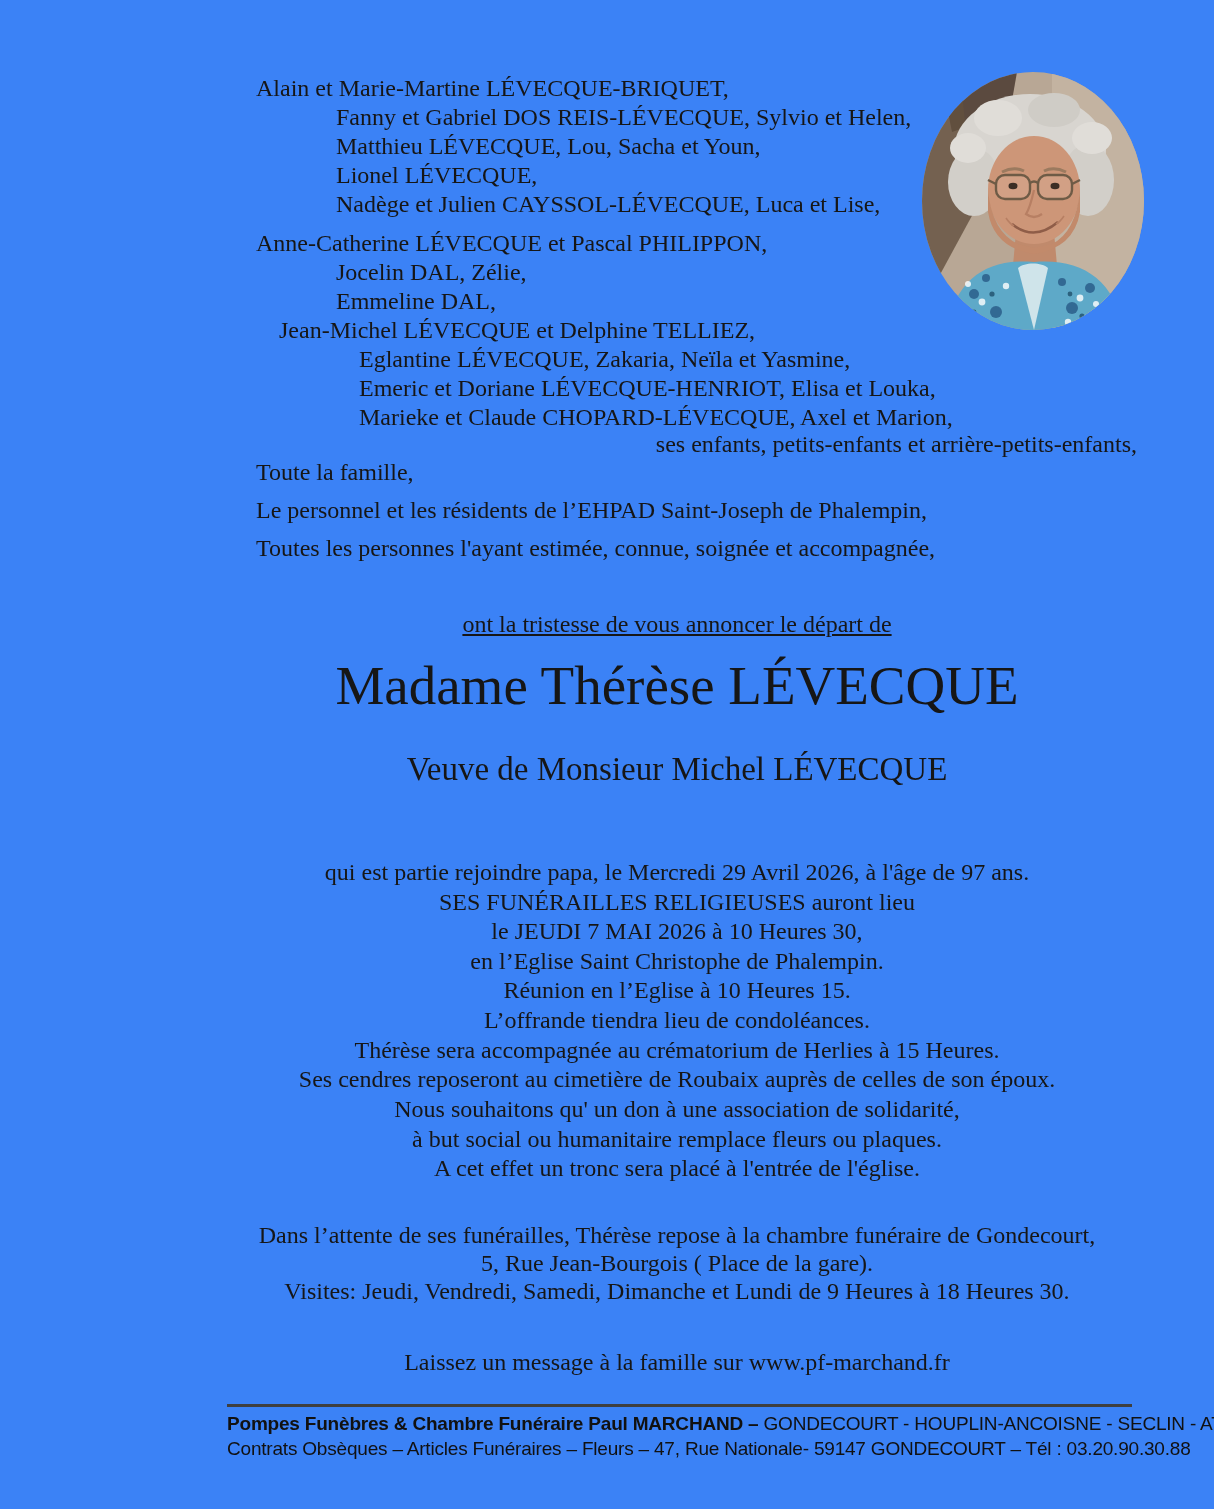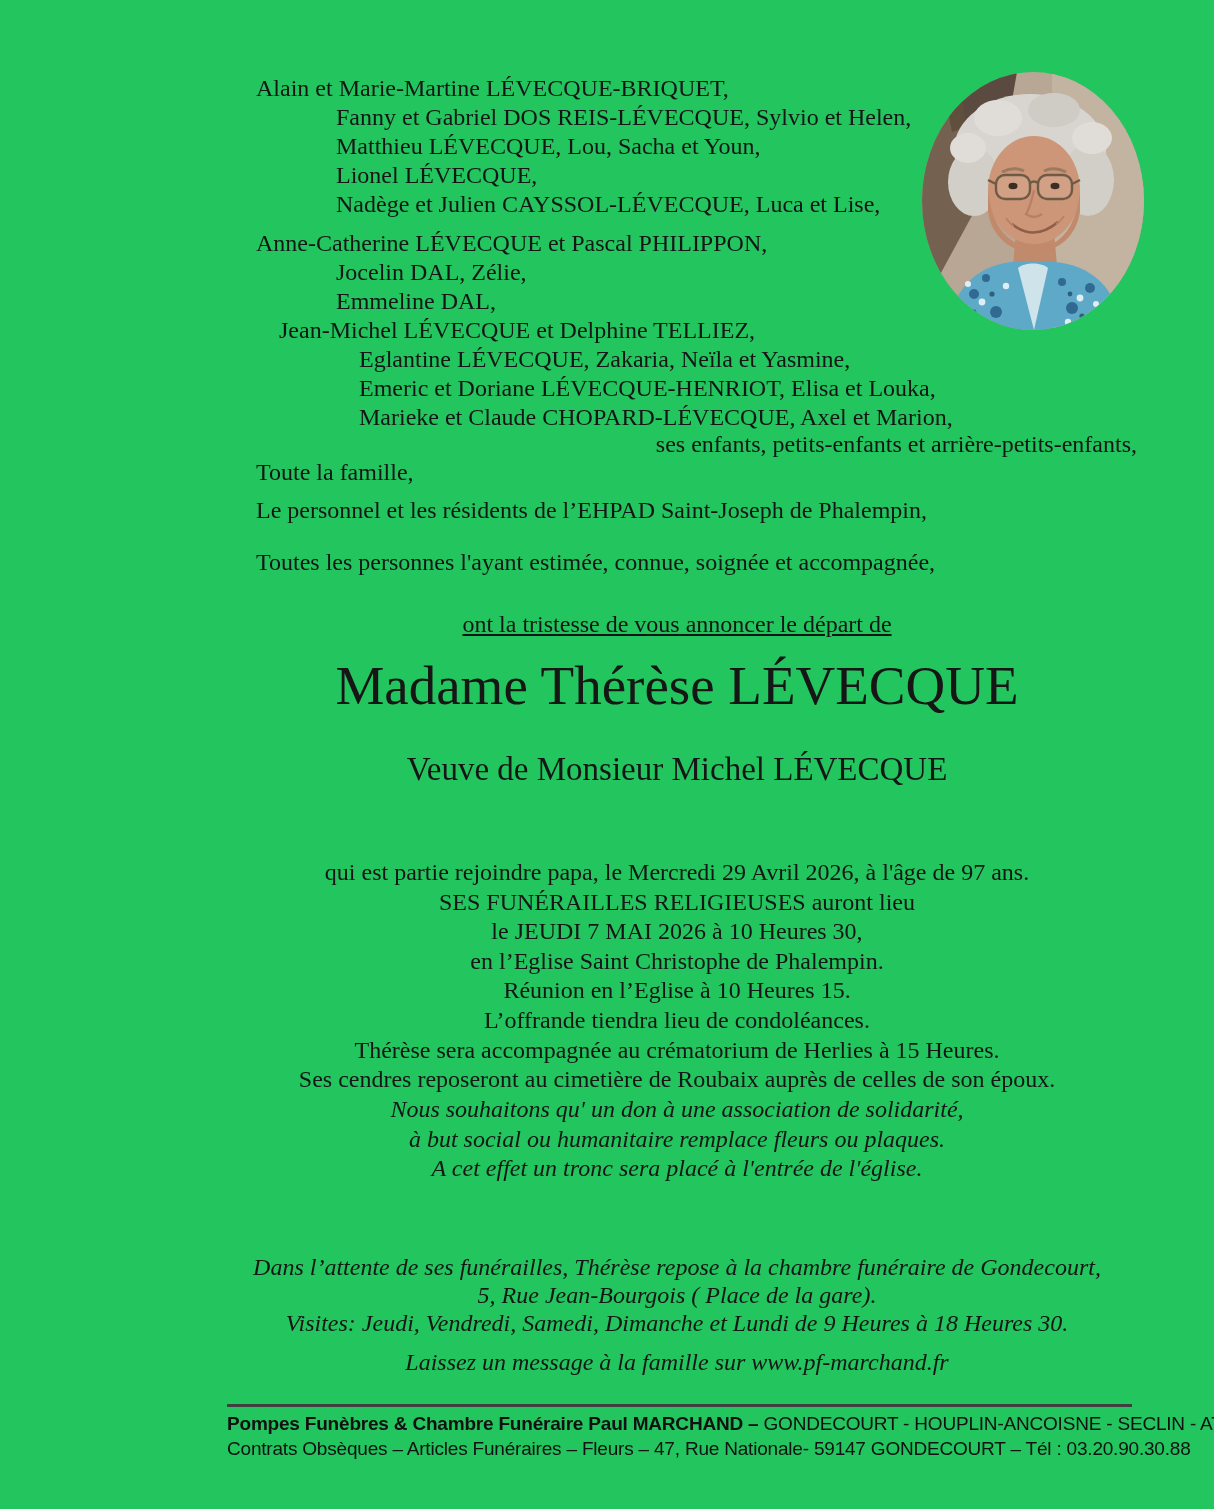--- a/index.html
+++ b/index.html
@@ -1,45 +1,45 @@
 <!DOCTYPE html>
 <html lang="fr"><head>
 <meta charset="utf-8">
 <style>
   html,body{margin:0;padding:0;background:#ffffff;}
   .page{
     position:relative;
     width:1214px;
     height:1509px;
-    background:#22c55e;
+    background:#3b82f6;
     color:#161616;
     font-family:"Liberation Serif","DejaVu Serif",serif;
     overflow:hidden;
   }
   .blk{position:absolute;font-size:24px;line-height:29px;white-space:nowrap;}
   .indent .line2{padding-left:80px;}
   .center{left:227px;width:900px;text-align:center;white-space:normal;}
-  .it{font-style:italic;}
+  .it{}
 
   #group1{left:256px;top:74px;}
   #group2{left:256px;top:229px;}
   #group3{left:264px;top:316px;margin-left:15px;}
   #relation-line{left:256px;top:430px;width:881px;text-align:right;}
   #family-closing{left:256px;top:458px;}
   #staff-line{left:256px;top:496px;}
-  #acquaintances-line{left:256px;top:548px;}
+  #acquaintances-line{left:256px;top:534px;}
 
   #announce-intro{top:610px;font-size:24px;line-height:29px;text-decoration:underline;}
   #deceased-name{top:656px;font-size:55px;line-height:60px;font-weight:normal;}
   #maiden-name{top:716px;font-size:33px;line-height:36px;}
   #widow-line{top:751px;font-size:33px;line-height:36px;}
 
   #ceremony-block{top:858px;font-size:24px;line-height:29.6px;}
   #donation-block{top:1095px;font-size:24px;line-height:29.6px;}
-  #repose-block{top:1221px;font-size:24px;line-height:28px;margin-top:32px;}
+  #repose-block{top:1221px;font-size:24px;line-height:28px;}
   #message-line{top:1348px;font-size:24px;line-height:28px;}
 
   .rule{position:absolute;left:227px;top:1404px;width:905px;height:3px;background:#3f3f3f;}
   .footer{
     position:absolute;left:227px;width:905px;text-align:center;
     font-family:"Liberation Sans","DejaVu Sans",sans-serif;
     font-size:19px;line-height:24px;letter-spacing:-0.2px;color:#111;
     white-space:nowrap;
   }
   #footer-line1{top:1412px;}

